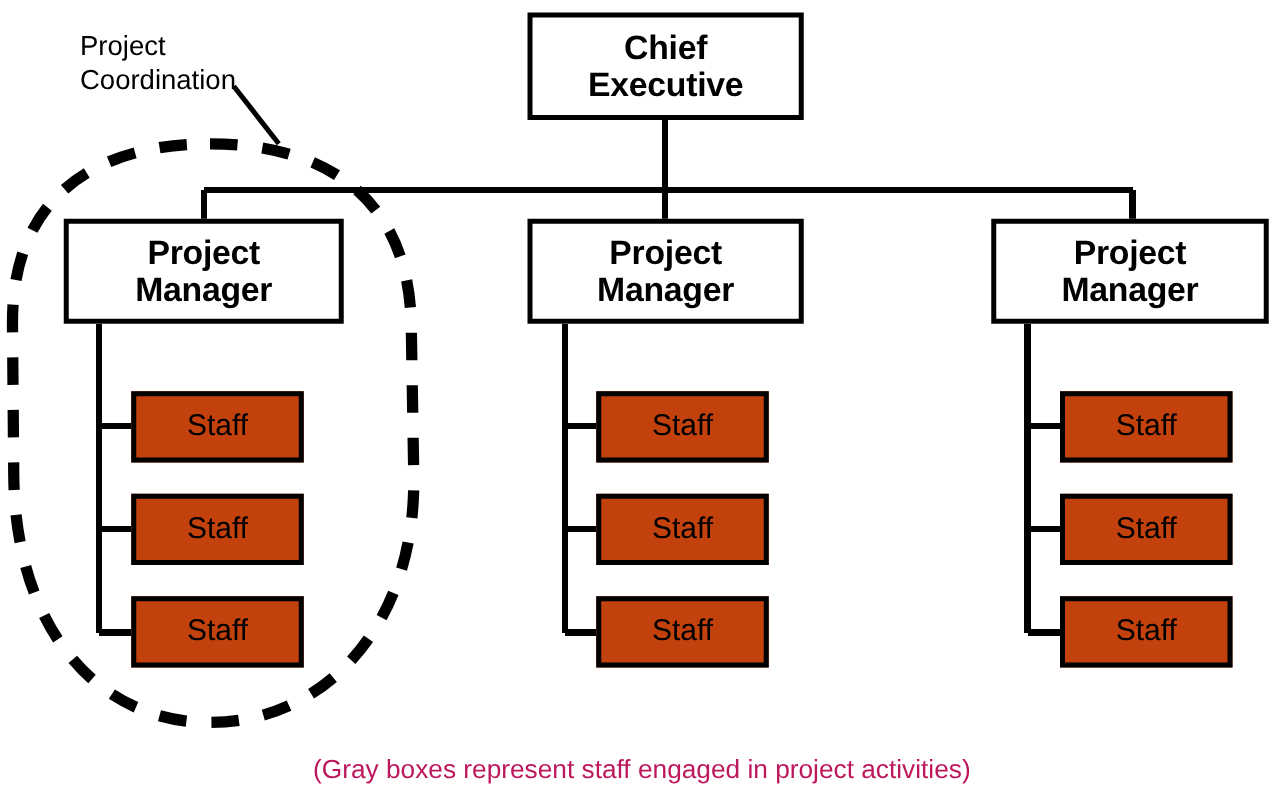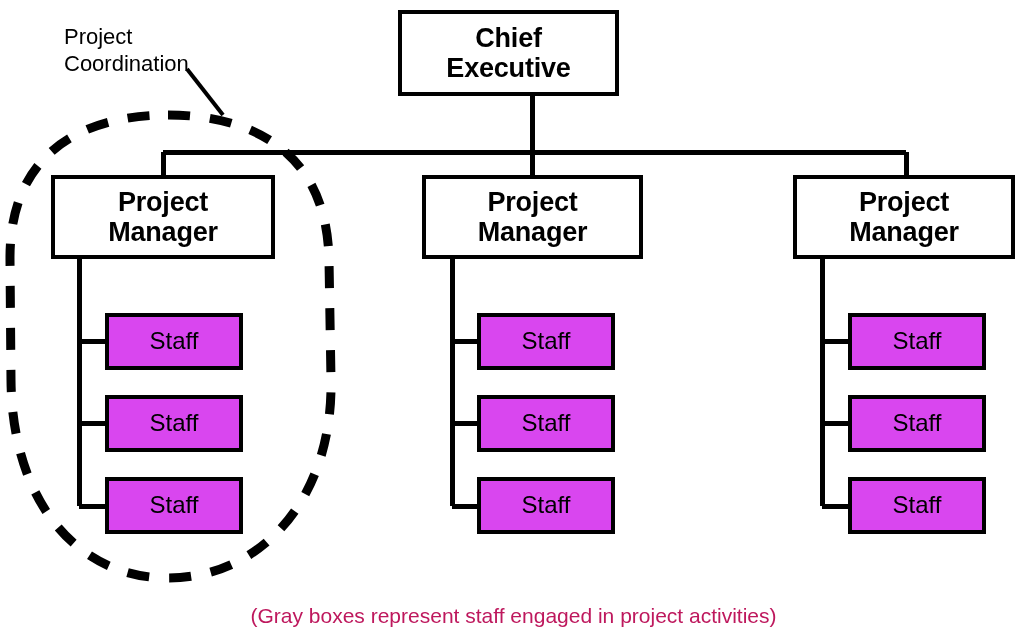--- a/index.html
+++ b/index.html
@@ -37,21 +37,21 @@
     text-align: center;
     line-height: 1.12;
     color: #000000;
   }
   .node.exec {
     font-weight: bold;
     font-size: 27px;
     letter-spacing: -0.2px;
   }
   .node.staff {
-    background: #d946ef;
+    background: #c2410c;
     font-weight: normal;
     font-size: 24px;
   }
   .node .label {
     display: block;
     padding: 0 4px;
   }
   .annotation {
     position: absolute;
     font-size: 22px;
@@ -92,21 +92,21 @@
         <line x1="452" y1="506" x2="477" y2="506"></line>
         <line x1="822" y1="341" x2="848" y2="341"></line>
         <line x1="822" y1="423" x2="848" y2="423"></line>
         <line x1="822" y1="506" x2="848" y2="506"></line>
       </g>
     <path id="boundary-path" fill="none" stroke="#000000" stroke-linecap="butt" d="M 168 115 C 250 115 327 150 329 260 L 331 380 C 333 500 260 578 168 578 C 76 578 12 500 11 380 L 10 260 C 9 150 86 115 168 115 Z" stroke-width="9" stroke-dasharray="22 20"></path>
     <line id="leader-line" stroke="#000000" stroke-width="4" x1="187" y1="69" x2="223" y2="115"></line>
   </svg>
 
   <div id="nodes-layer">
-      <div class="node exec" style="left: 398px; top: 10px; width: 221px; height: 86px;">
+      <div class="node exec" style="left: 422px; top: 10px; width: 221px; height: 86px;">
         <span class="label">Chief<br>Executive</span>
       </div>
       <div class="node exec" style="left: 51px; top: 175px; width: 224px; height: 84px;">
         <span class="label">Project<br>Manager</span>
       </div>
       <div class="node exec" style="left: 422px; top: 175px; width: 221px; height: 84px;">
         <span class="label">Project<br>Manager</span>
       </div>
       <div class="node exec" style="left: 793px; top: 175px; width: 222px; height: 84px;">
         <span class="label">Project<br>Manager</span>

